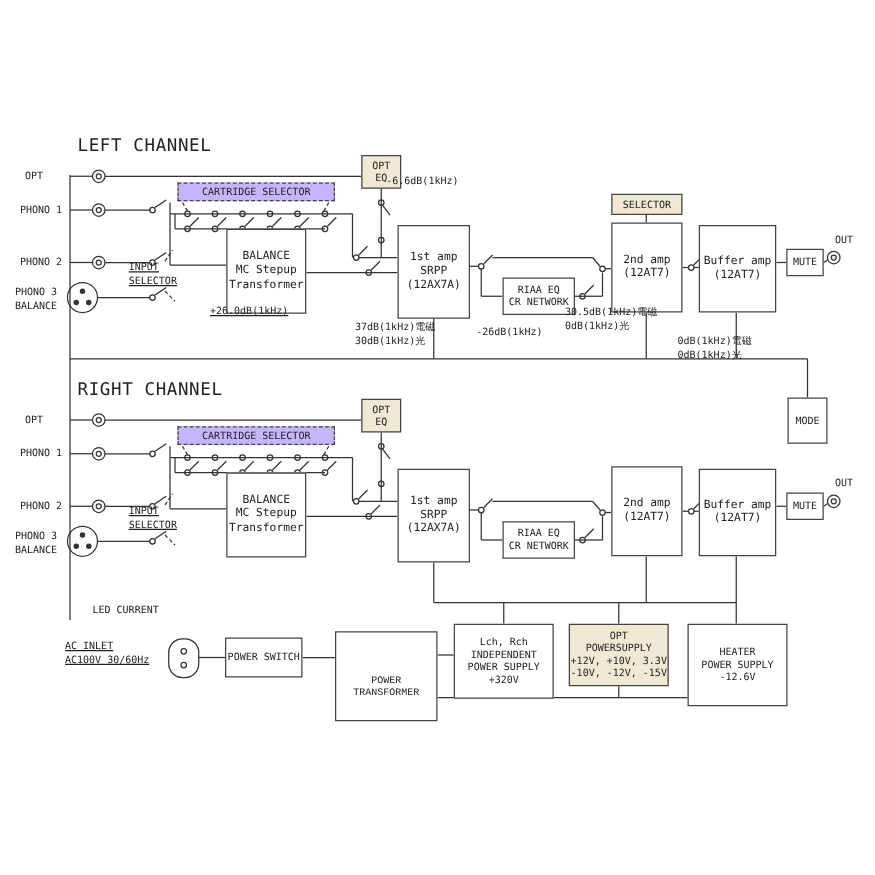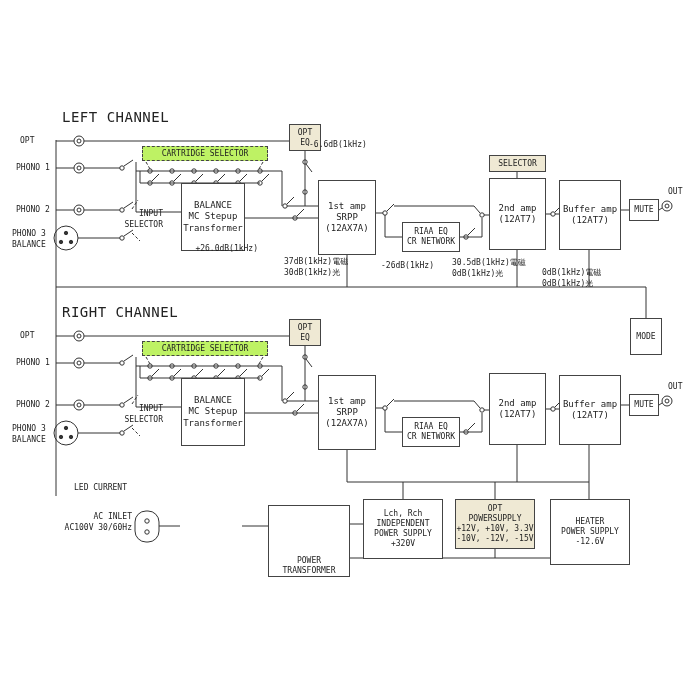--- a/index.html
+++ b/index.html
@@ -4,25 +4,25 @@
 <style>
   html,body{margin:0;padding:0;background:#fff;}
   .stage{position:relative;width:700px;height:700px;background:#fff;overflow:hidden;
          font-family:"DejaVu Sans Mono","Liberation Mono",monospace;color:#222;}
   .wires{position:absolute;left:0;top:0;width:700px;height:700px;}
   .box{position:absolute;box-sizing:border-box;border:1px solid #444;background:#fff;
        display:flex;align-items:center;justify-content:center;text-align:center;
        white-space:pre-line;font-size:9px;line-height:1.25;}
   .box.sm{font-size:8px;}
   .box.hl{background:var(--hl,#efe9d4);}
-  .box.bot{align-items:flex-end;}
+  .box.bot{align-items:flex-end;padding-bottom:16px;font-family:Liberation Mono, monospace;}
   .lbl{position:absolute;font-size:8px;line-height:1.35;white-space:pre-line;}
-  .lbl.c{text-align:right;}
+  .lbl.c{text-align:left;text-decoration:underline;}
   .lbl.t{font-size:14px;letter-spacing:.5px;}
-  .dashedbox{position:absolute;box-sizing:border-box;border:1px dashed #444;background:#bef264;
+  .dashedbox{position:absolute;box-sizing:border-box;border:1px dashed #444;background:#c4b5fd;
        display:flex;align-items:center;justify-content:center;font-size:8px;white-space:nowrap;}
 </style>
 </head>
 <body>
 
 <div class="stage">
 
   <svg class="wires" viewBox="0 0 700 700">
     <defs>
       <g id="chwires" stroke="#333" stroke-width="1" fill="none">
@@ -199,21 +199,21 @@
   <div class="lbl" style="left:284px;top:257px">37dB(1kHz)電磁
 30dB(1kHz)光</div>
 
   <div class="box sm" style="left:402px;top:222px;width:58px;height:30px">RIAA EQ
 CR NETWORK</div>
   <div class="lbl" style="left:381px;top:261px">-26dB(1kHz)</div>
 
   <div class="box hl sm" style="left:489px;top:155px;width:57px;height:17px">SELECTOR</div>
   <div class="box" style="left:489px;top:178px;width:57px;height:72px">2nd amp
 (12AT7)</div>
-  <div class="lbl" style="left:452px;top:258px">30.5dB(1kHz)電磁
+  <div class="lbl" style="left:452px;top:245px">30.5dB(1kHz)電磁
 0dB(1kHz)光</div>
 
   <div class="box" style="left:559px;top:180px;width:62px;height:70px">Buffer amp
 (12AT7)</div>
   <div class="lbl" style="left:542px;top:268px">0dB(1kHz)電磁
 0dB(1kHz)光</div>
 
   <div class="box sm" style="left:629px;top:199px;width:30px;height:22px">MUTE</div>
   <div class="lbl" style="left:668px;top:187px">OUT</div>
 
@@ -243,20 +243,21 @@
 (12AT7)</div>
   <div class="box sm" style="left:629px;top:394px;width:30px;height:22px">MUTE</div>
   <div class="lbl" style="left:668px;top:382px">OUT</div>
 
   <div class="box sm" style="left:630px;top:318px;width:32px;height:37px">MODE</div>
 
   <div class="lbl" style="left:74px;top:483px">LED CURRENT</div>
   <div class="lbl c" style="left:52px;top:512px;width:80px">AC INLET
 AC100V 30/60Hz</div>
 
+  <div class="box sm" style="left:180px;top:510px;width:62px;height:32px">POWER SWITCH</div>
   <div class="box sm bot" style="left:268px;top:505px;width:82px;height:72px">POWER TRANSFORMER</div>
   <div class="box sm" style="left:363px;top:499px;width:80px;height:60px">Lch, Rch
 INDEPENDENT
 POWER SUPPLY
 +320V</div>
   <div class="box sm hl" style="left:455px;top:499px;width:80px;height:50px">OPT
 POWERSUPPLY
 +12V, +10V, 3.3V
 -10V, -12V, -15V</div>
   <div class="box sm" style="left:550px;top:499px;width:80px;height:66px">HEATER

